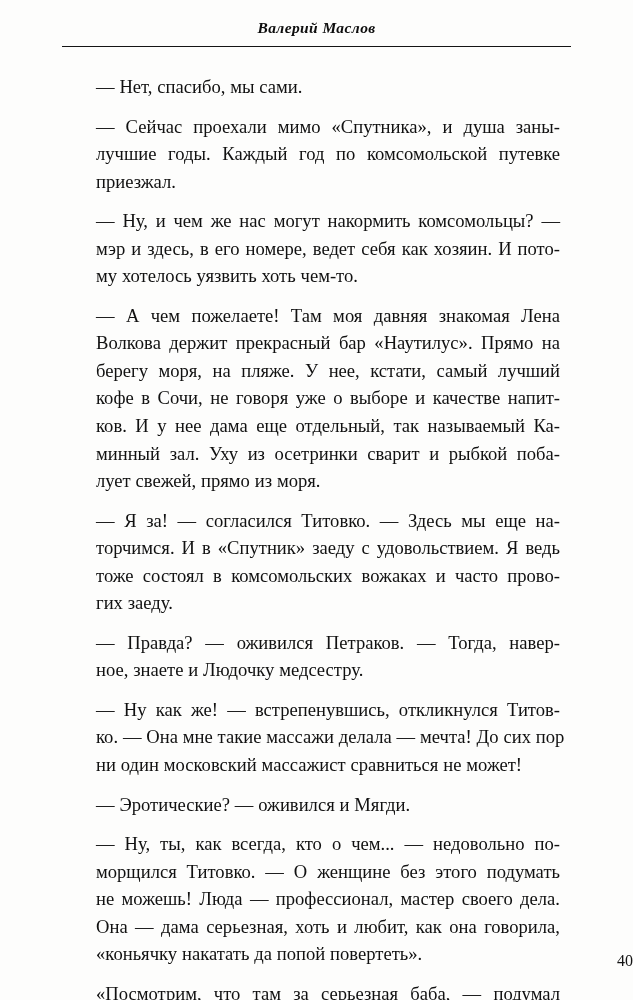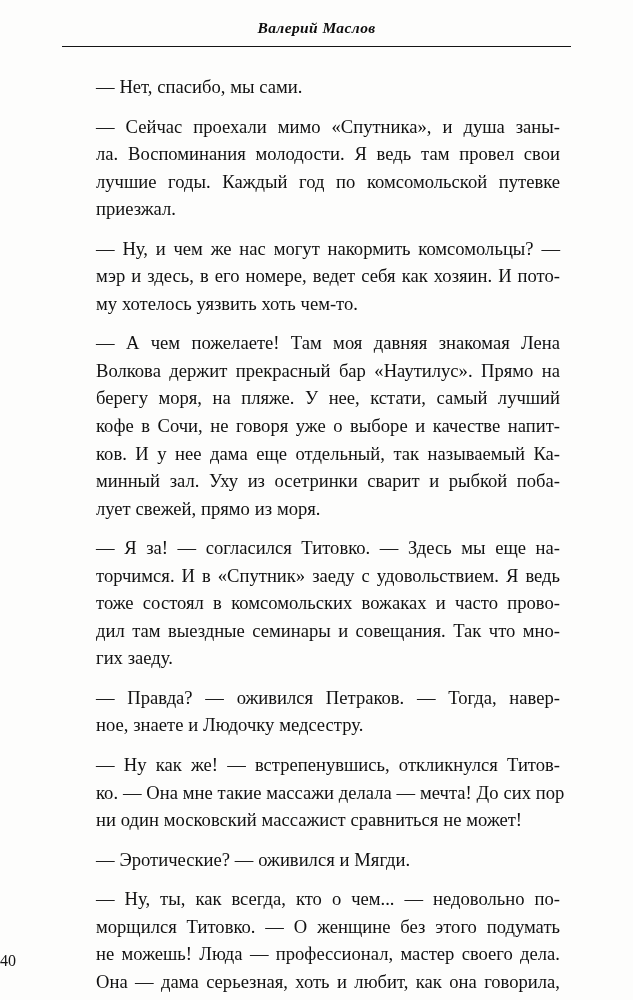--- a/index.html
+++ b/index.html
@@ -80,41 +80,40 @@
     white-space: normal;
   }
   .ln.ind { text-indent: 22px; }
 
   
   .folio {
     position: absolute;
     left: 0;
     top: 952px;
     width: 633px;
-    text-align: left;
+    text-align: right;
     font-size: 16px;
     color: #141414;
   }
 </style>
 </head>
 <body style="color: rgb(17, 17, 17);">
 
 <div class="page" style="background: rgb(253, 253, 252);">
 
   <div class="running-head">Валерий Маслов</div>
 
   <div class="head-rule"></div>
 
   <div class="textblock" id="textblock">
       <p class="para">
         <span class="ln last ind">— Нет, спасибо, мы сами.</span>
       </p>
       <p class="para">
         <span class="ln ind">— Сейчас проехали мимо «Спутника», и душа заны-</span>
-        <span class="ln">ла. Воспоминания молодости. Я ведь там провел свои</span>
         <span class="ln">лучшие годы. Каждый год по комсомольской путевке</span>
         <span class="ln last">приезжал.</span>
       </p>
       <p class="para">
         <span class="ln ind">— Ну, и чем же нас могут накормить комсомольцы? —</span>
         <span class="ln">мэр и здесь, в его номере, ведет себя как хозяин. И пото-</span>
         <span class="ln last">му хотелось уязвить хоть чем-то.</span>
       </p>
       <p class="para">
         <span class="ln ind">— А чем пожелаете! Там моя давняя знакомая Лена</span>
@@ -122,21 +121,20 @@
         <span class="ln">берегу моря, на пляже. У нее, кстати, самый лучший</span>
         <span class="ln">кофе в Сочи, не говоря уже о выборе и качестве напит-</span>
         <span class="ln">ков. И у нее дама еще отдельный, так называемый Ка-</span>
         <span class="ln">минный зал. Уху из осетринки сварит и рыбкой поба-</span>
         <span class="ln last">лует свежей, прямо из моря.</span>
       </p>
       <p class="para">
         <span class="ln ind">— Я за! — согласился Титовко. — Здесь мы еще на-</span>
         <span class="ln">торчимся. И в «Спутник» заеду с удовольствием. Я ведь</span>
         <span class="ln">тоже состоял в комсомольских вожаках и часто прово-</span>
-        <span class="ln">дил там выездные семинары и совещания. Так что мно-</span>
         <span class="ln last">гих заеду.</span>
       </p>
       <p class="para">
         <span class="ln ind">— Правда? — оживился Петраков. — Тогда, навер-</span>
         <span class="ln last">ное, знаете и Людочку медсестру.</span>
       </p>
       <p class="para">
         <span class="ln ind">— Ну как же! — встрепенувшись, откликнулся Титов-</span>
         <span class="ln">ко. — Она мне такие массажи делала — мечта! До сих пор</span>
         <span class="ln last">ни один московский массажист сравниться не может!</span>

